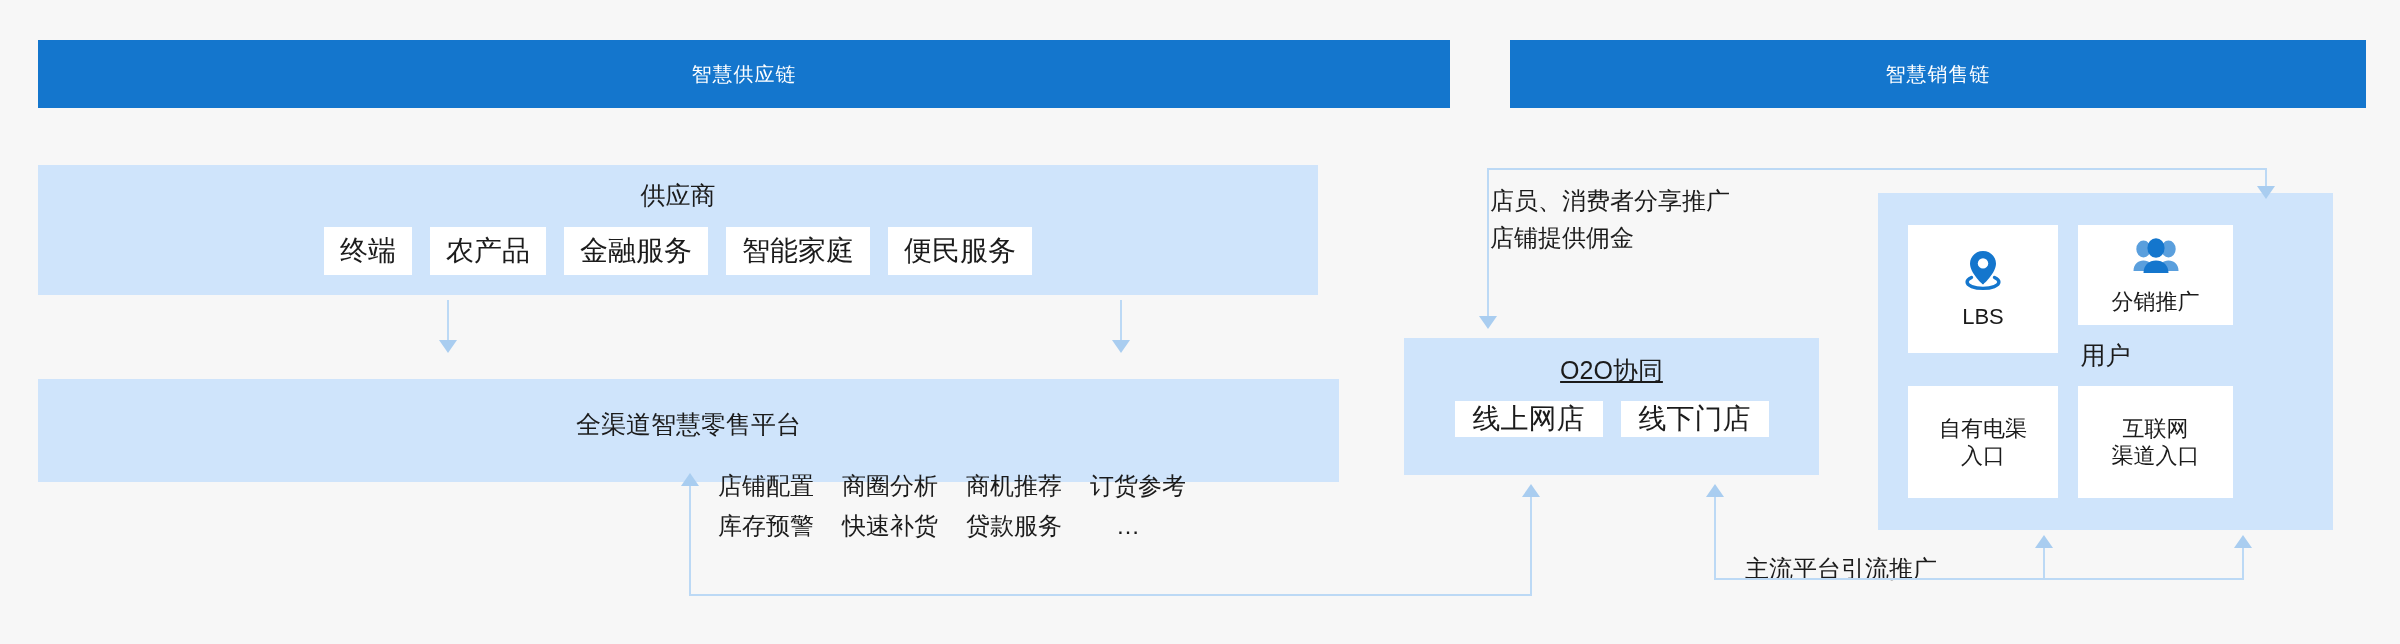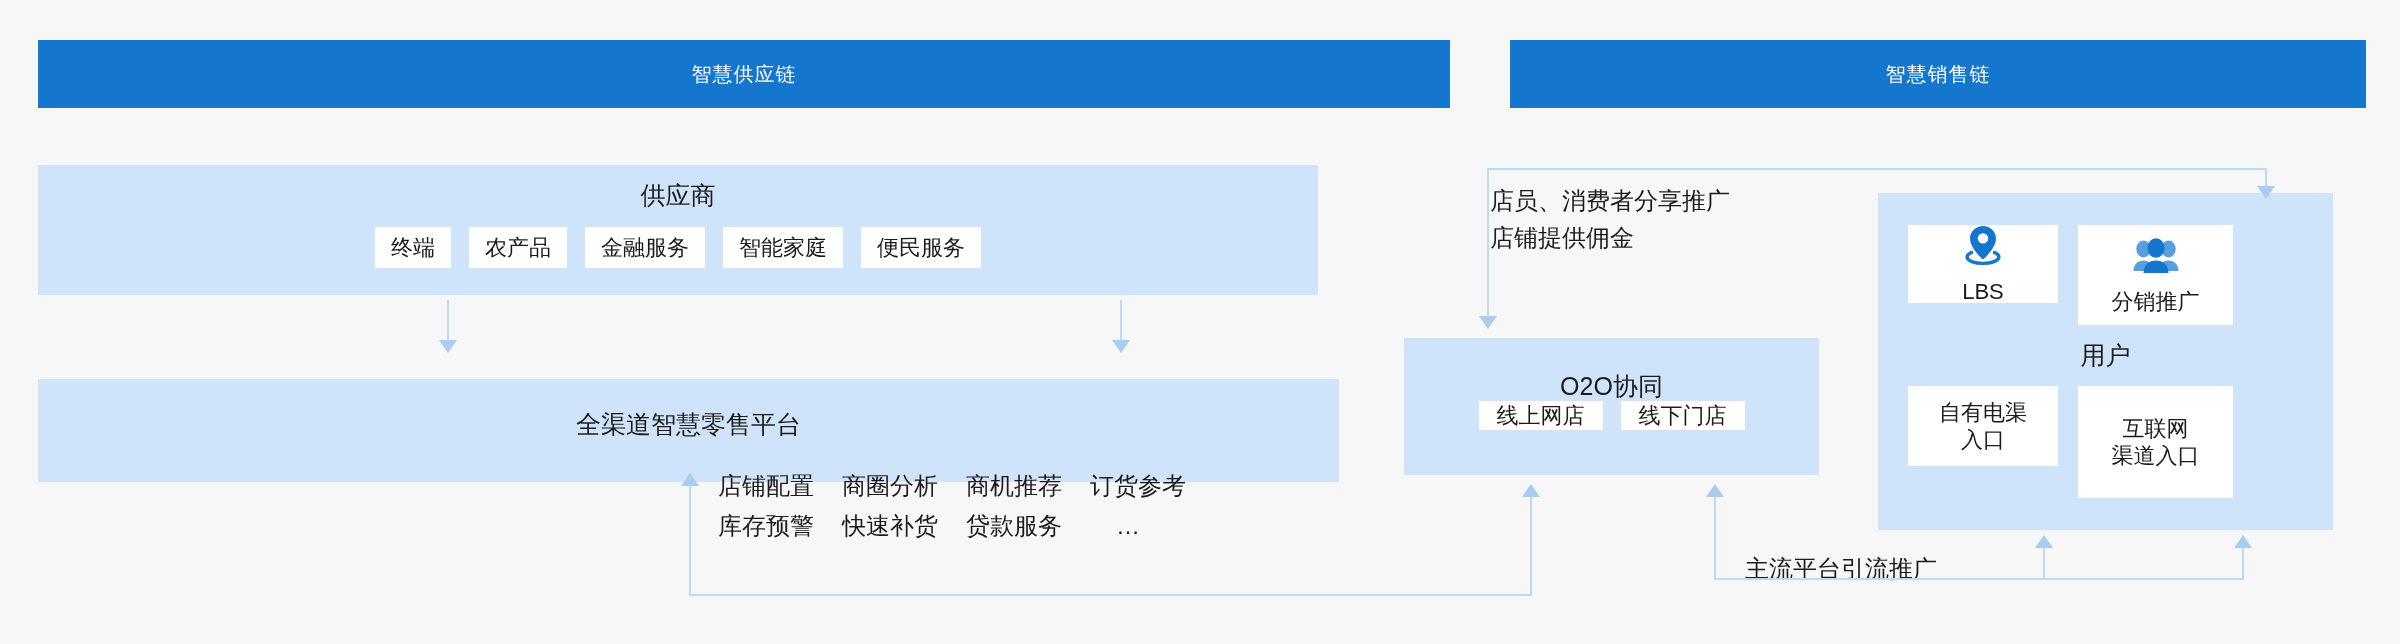--- a/index.html
+++ b/index.html
@@ -33,36 +33,36 @@
   #panel-o2o{left:1404px;top:338px;width:415px;height:137px;}
   #panel-user{left:1878px;top:193px;width:455px;height:337px;}
 
   .panel-title{
     position:absolute;left:0;right:0;
     text-align:center;
     font-size:25px;color:#1b1b1b;
   }
   #panel-supplier .panel-title,
   #panel-channel .panel-title{top:14px;}
-  #panel-o2o .panel-title{top:32px;}
+  #panel-o2o .panel-title{top:16px;text-decoration:underline;}
 
   
   .chips{
     position:absolute;left:0;right:0;
     display:flex;justify-content:center;align-items:center;
     gap:18px;
   }
   #panel-supplier .chips{top:62px;}
   #panel-channel .chips{top:62px;}
   #panel-o2o .chips{top:63px;}
 
   .chip{
     background:#ffffff;
     color:#1b1b1b;
-    font-size:22px;
+    font-size:28px;
     padding:8px 16px;
     white-space:nowrap;
     line-height:1.15;
     text-align:center;
   }
   #panel-o2o .chip{padding:2px 18px;}
 
   
   #platform-label{
     position:absolute;left:0;right:0;top:29px;
@@ -70,27 +70,27 @@
   }
 
   
   .ucard{
     position:absolute;background:#ffffff;
     display:flex;flex-direction:column;
     align-items:center;justify-content:center;
     color:#1b1b1b;font-size:22px;
     line-height:1.25;text-align:center;
   }
-  #ucard-lbs{left:30px;top:32px;width:150px;height:78px;gap:2px;}
+  #ucard-lbs{left:30px;top:32px;width:150px;height:128px;gap:2px;}
   #ucard-fenxiao{left:200px;top:32px;width:155px;height:100px;gap:2px;}
   #user-label{
     position:absolute;left:0;right:0;top:146px;
     text-align:center;font-size:25px;color:#1b1b1b;
   }
-  #ucard-ziyou{left:30px;top:193px;width:150px;height:80px;}
+  #ucard-ziyou{left:30px;top:193px;width:150px;height:112px;}
   #ucard-hulian{left:200px;top:193px;width:155px;height:112px;}
   .ic{display:block;}
 
   
   .note{
     position:absolute;
     font-size:24px;color:#1b1b1b;
     line-height:1.55;white-space:nowrap;
   }
   #note-share{left:1490px;top:182px;}

